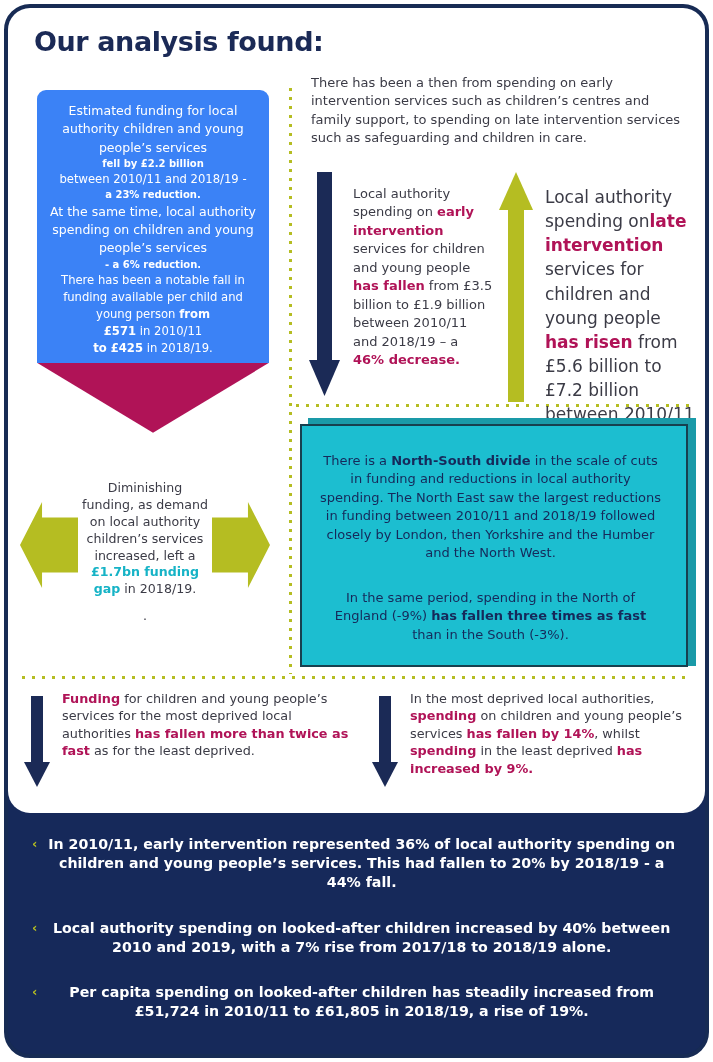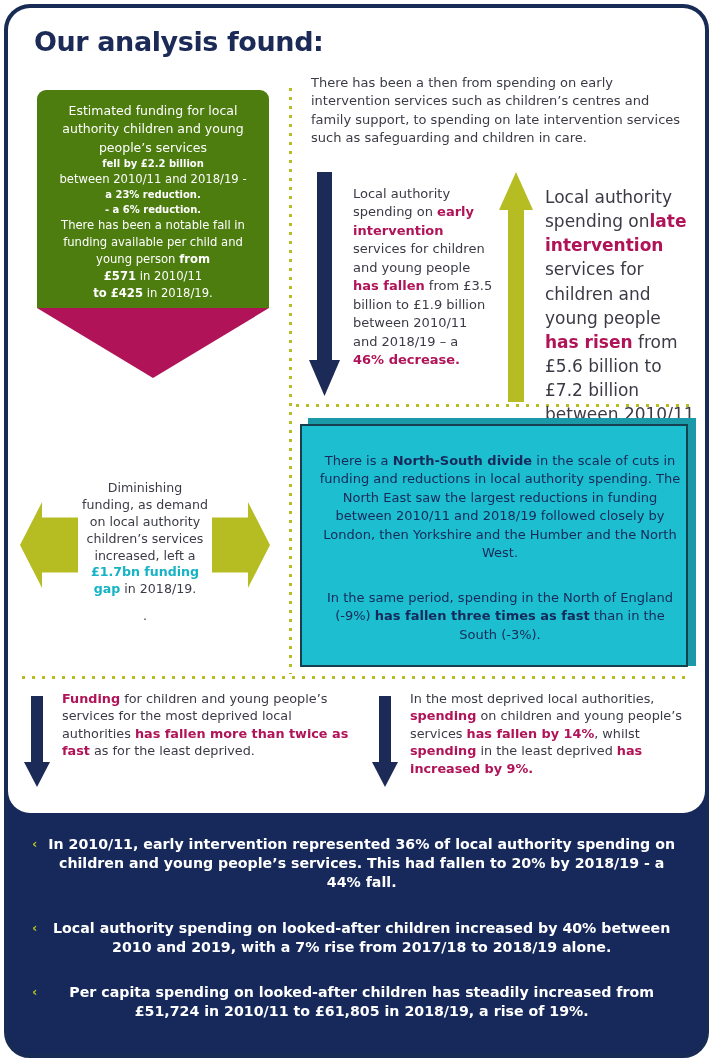--- a/index.html
+++ b/index.html
@@ -58,21 +58,21 @@
     background-size: 10px 3px;
   }
 
   
   .magenta-block {
     position: absolute;
     left: 37px; top: 90px;
     width: 232px;
   }
   .magenta-body {
-    background: #4d7c0f;
+    background: #3b82f6;
     border-radius: 9px 9px 0 0;
     padding: 12px 10px 6px 10px;
     color: #ffffff;
     text-align: center;
     font-size: 12.5px;
     line-height: 1.46;
   }
   .magenta-body .big { font-size: 10px; font-weight: bold; }
   .magenta-body .tight { font-size: 11.6px; }
   .magenta-body p { margin: 0; }
@@ -179,21 +179,21 @@
     left: 308px; top: 418px;
     width: 388px; height: 248px;
     background: #1a9aa8;
   }
   .teal-box {
     position: absolute;
     left: 300px; top: 424px;
     width: 388px; height: 243px;
     background: #1cbed0;
     border: 2px solid #17404f;
-    padding: 26px 4px 10px 16px;
+    padding: 26px 23px 10px 16px;
     text-align: center;
     font-size: 13px;
     line-height: 1.42;
     color: #16295a;
   }
   .teal-box p { margin: 0; }
   .teal-box .gap { height: 26px; }
   .navy-bold { color: #16295a; font-weight: bold; }
 
   
@@ -269,20 +269,21 @@
   <div class="dot-h" style="left:296px; top:404px; width:398px;"></div>
 
   <div class="dot-h" style="left:22px; top:676px; width:664px;"></div>
 
   <div class="magenta-block">
     <div class="magenta-body">
       <p>Estimated funding for local authority children and young people’s services</p>
       <p class="big">fell by £2.2 billion</p>
       <p class="tight">between 2010/11 and 2018/19 -</p>
       <p class="big">a 23% reduction.</p>
+      <p>At the same time, local authority spending on children and young people’s services</p>
       <p class="big">- a 6% reduction.</p>
       <p class="tight"><span>There has been a notable fall in funding available per child and young person </span><b>from</b></p>
       <p class="tight"><b>£571</b><span> in 2010/11</span></p>
       <p class="tight"><b>to £425</b><span> in 2018/19.</span></p>
     </div>
     <div class="magenta-arrow"></div>
   </div>
 
   <div class="dim-row">
     <div class="arrow-left"></div>

